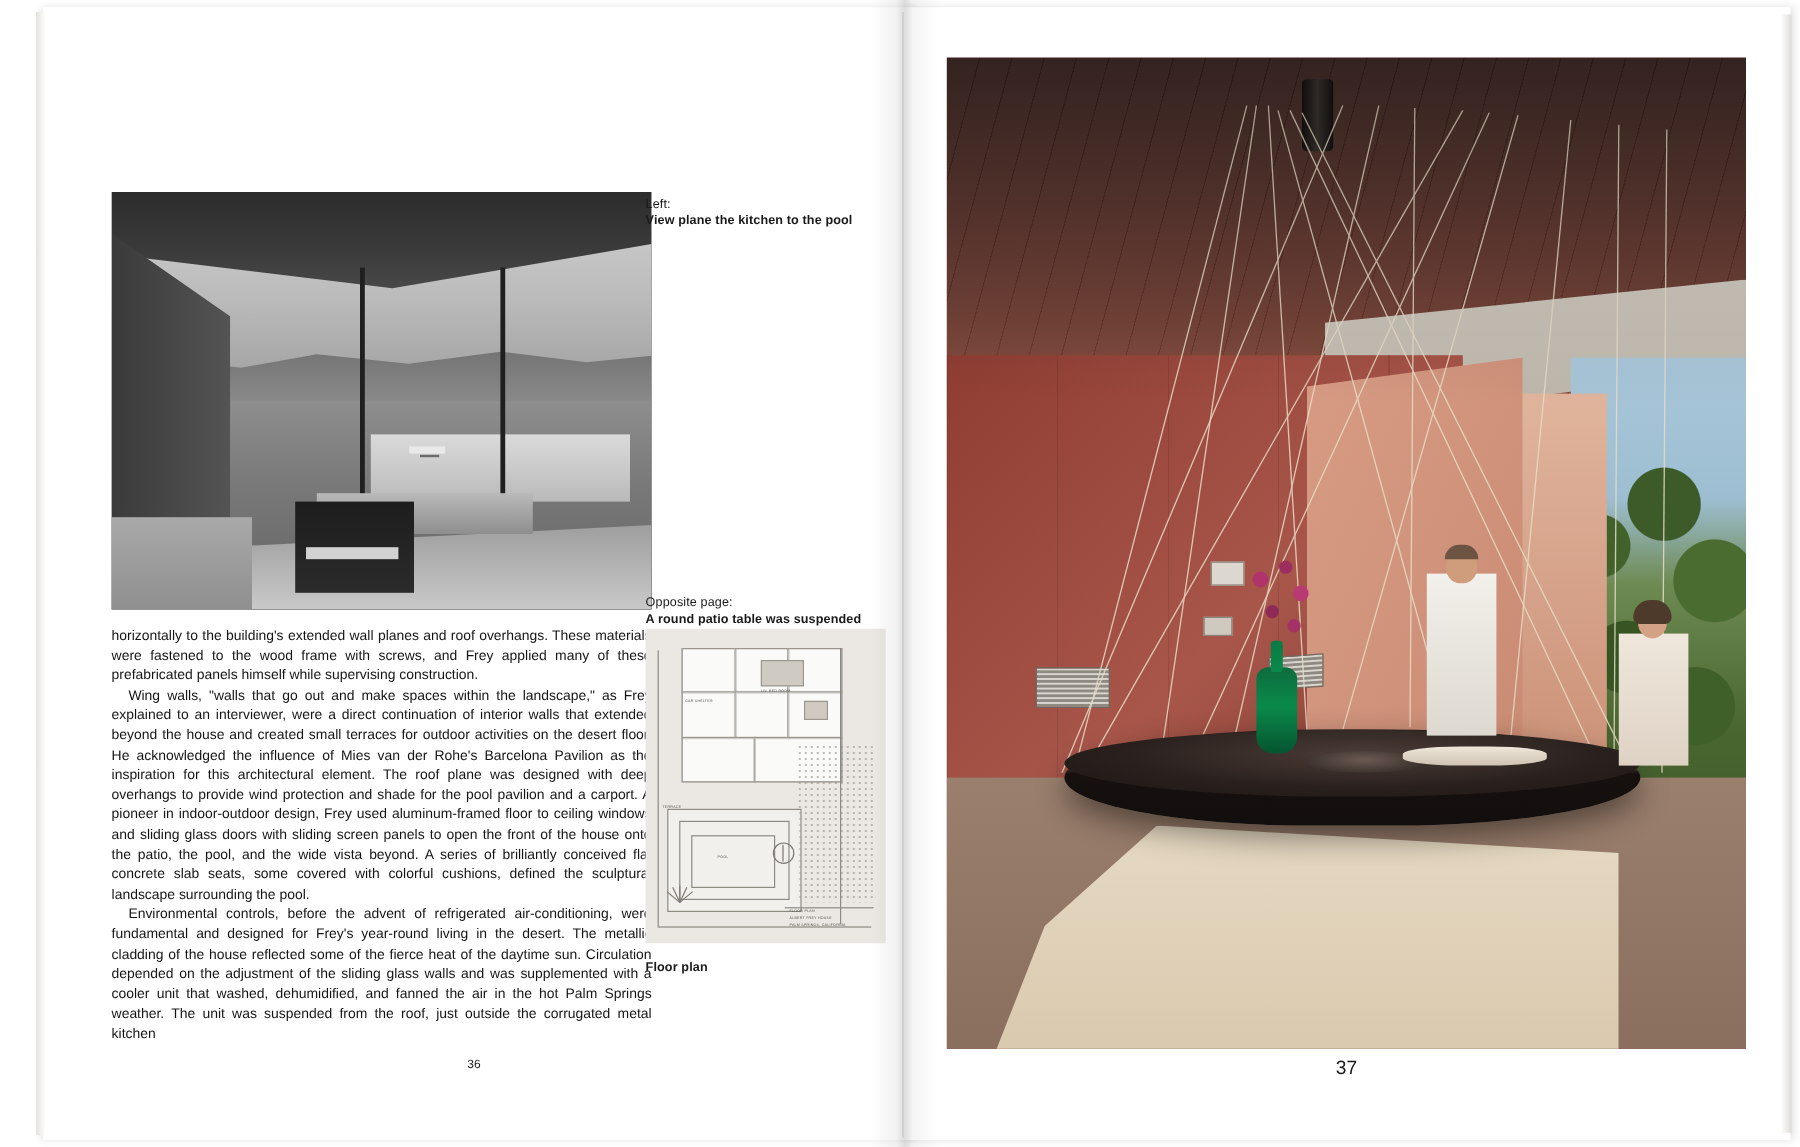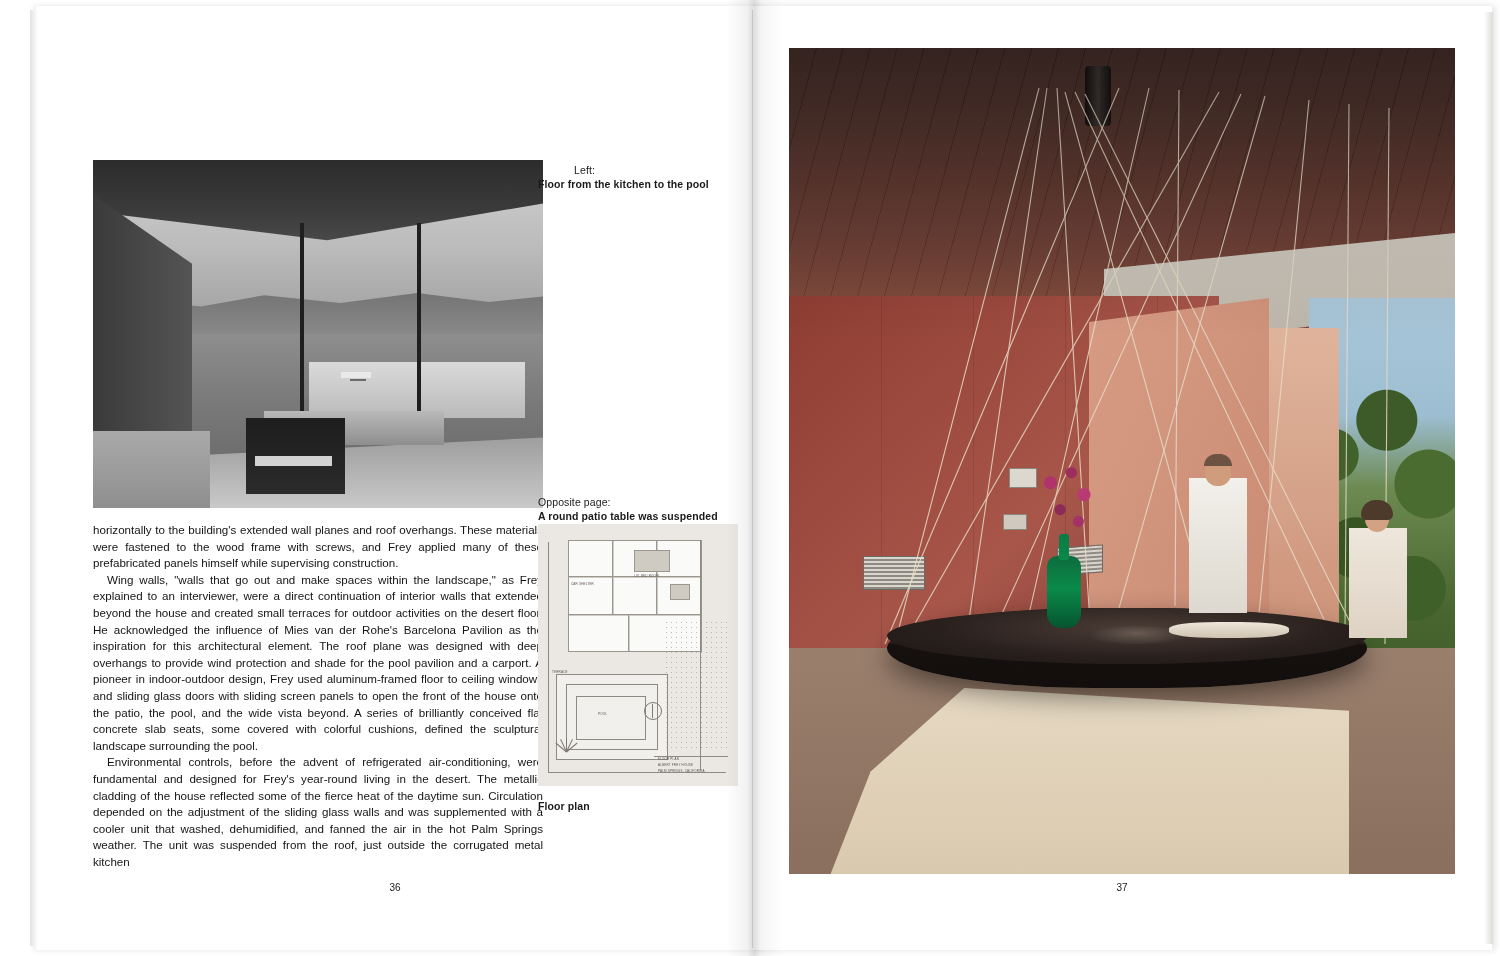--- a/index.html
+++ b/index.html
@@ -158,21 +158,21 @@
     font-size: 10.5px;
     color: #1a1a1a;
     line-height: 1.35;
     letter-spacing: 0.1px;
   }
   .cap-left {
     position: absolute;
     left: 500px; top: 155px;
     width: 200px;
   }
-  .cap-left .lbl { font-weight: 400; margin-left: 36px; }
+  .cap-left .lbl { font-weight: 400; }
   .cap-left .txt { font-weight: 700; }
 
   .cap-opp {
     position: absolute;
     left: 500px; top: 459px;
     width: 196px;
   }
   .cap-opp .lbl { font-weight: 400; margin-top: 28px; }
   .cap-opp .txt { font-weight: 700; }
 
@@ -437,21 +437,21 @@
     position:absolute; inset:0;
     background: linear-gradient(to bottom, rgba(0,0,0,0.22) 0%, rgba(0,0,0,0) 35%);
     pointer-events:none;
   }
 
   .folio-right {
     position: absolute;
     left: 0; top: 874px;
     width: 740px;
     text-align: center;
-    font-size: 10px;
+    font-size: 16px;
     color: #1a1a1a;
   }
 </style>
 </head>
 <body>
 
 <div class="spread">
 
   <div class="page-edge-l"></div>
   <div class="page-edge-r"></div>
@@ -476,21 +476,21 @@
         <div class="bw-shadowblock"></div>
         <div class="bw-sofa"></div>
         <div class="bw-cabinet"></div>
         <div class="bw-cab-shelf"></div>
         <div class="bw-vent"></div>
       </div>
     </div>
 
     <div class="cap-left">
       <div class="caption-left-label lbl">Left:</div>
-      <div class="caption-left-text txt">Floor from the kitchen to the pool</div>
+      <div class="caption-left-text txt">View plane the kitchen to the pool</div>
     </div>
 
     <div class="cap-opp">
       <div class="caption-opp-label lbl">Opposite page:</div>
       <div class="caption-opp-text txt">A round patio table was suspended from the ceiling with aluminum wires.</div>
     </div>
 
     <div class="body-col">
       <p>horizontally to the building's extended wall planes and roof overhangs. These materials were fastened to the wood frame with screws, and Frey applied many of these prefabricated panels himself while supervising construction.</p>
       <p>Wing walls, "walls that go out and make spaces within the landscape," as Frey explained to an interviewer, were a direct continuation of interior walls that extended beyond the house and created small terraces for outdoor activities on the desert floor. He acknowledged the influence of Mies van der Rohe's Barcelona Pavilion as the inspiration for this architectural element. The roof plane was designed with deep overhangs to provide wind protection and shade for the pool pavilion and a carport. A pioneer in indoor-outdoor design, Frey used aluminum-framed floor to ceiling windows and sliding glass doors with sliding screen panels to open the front of the house onto the patio, the pool, and the wide vista beyond. A series of brilliantly conceived flat concrete slab seats, some covered with colorful cushions, defined the sculptural landscape surrounding the pool.</p>

